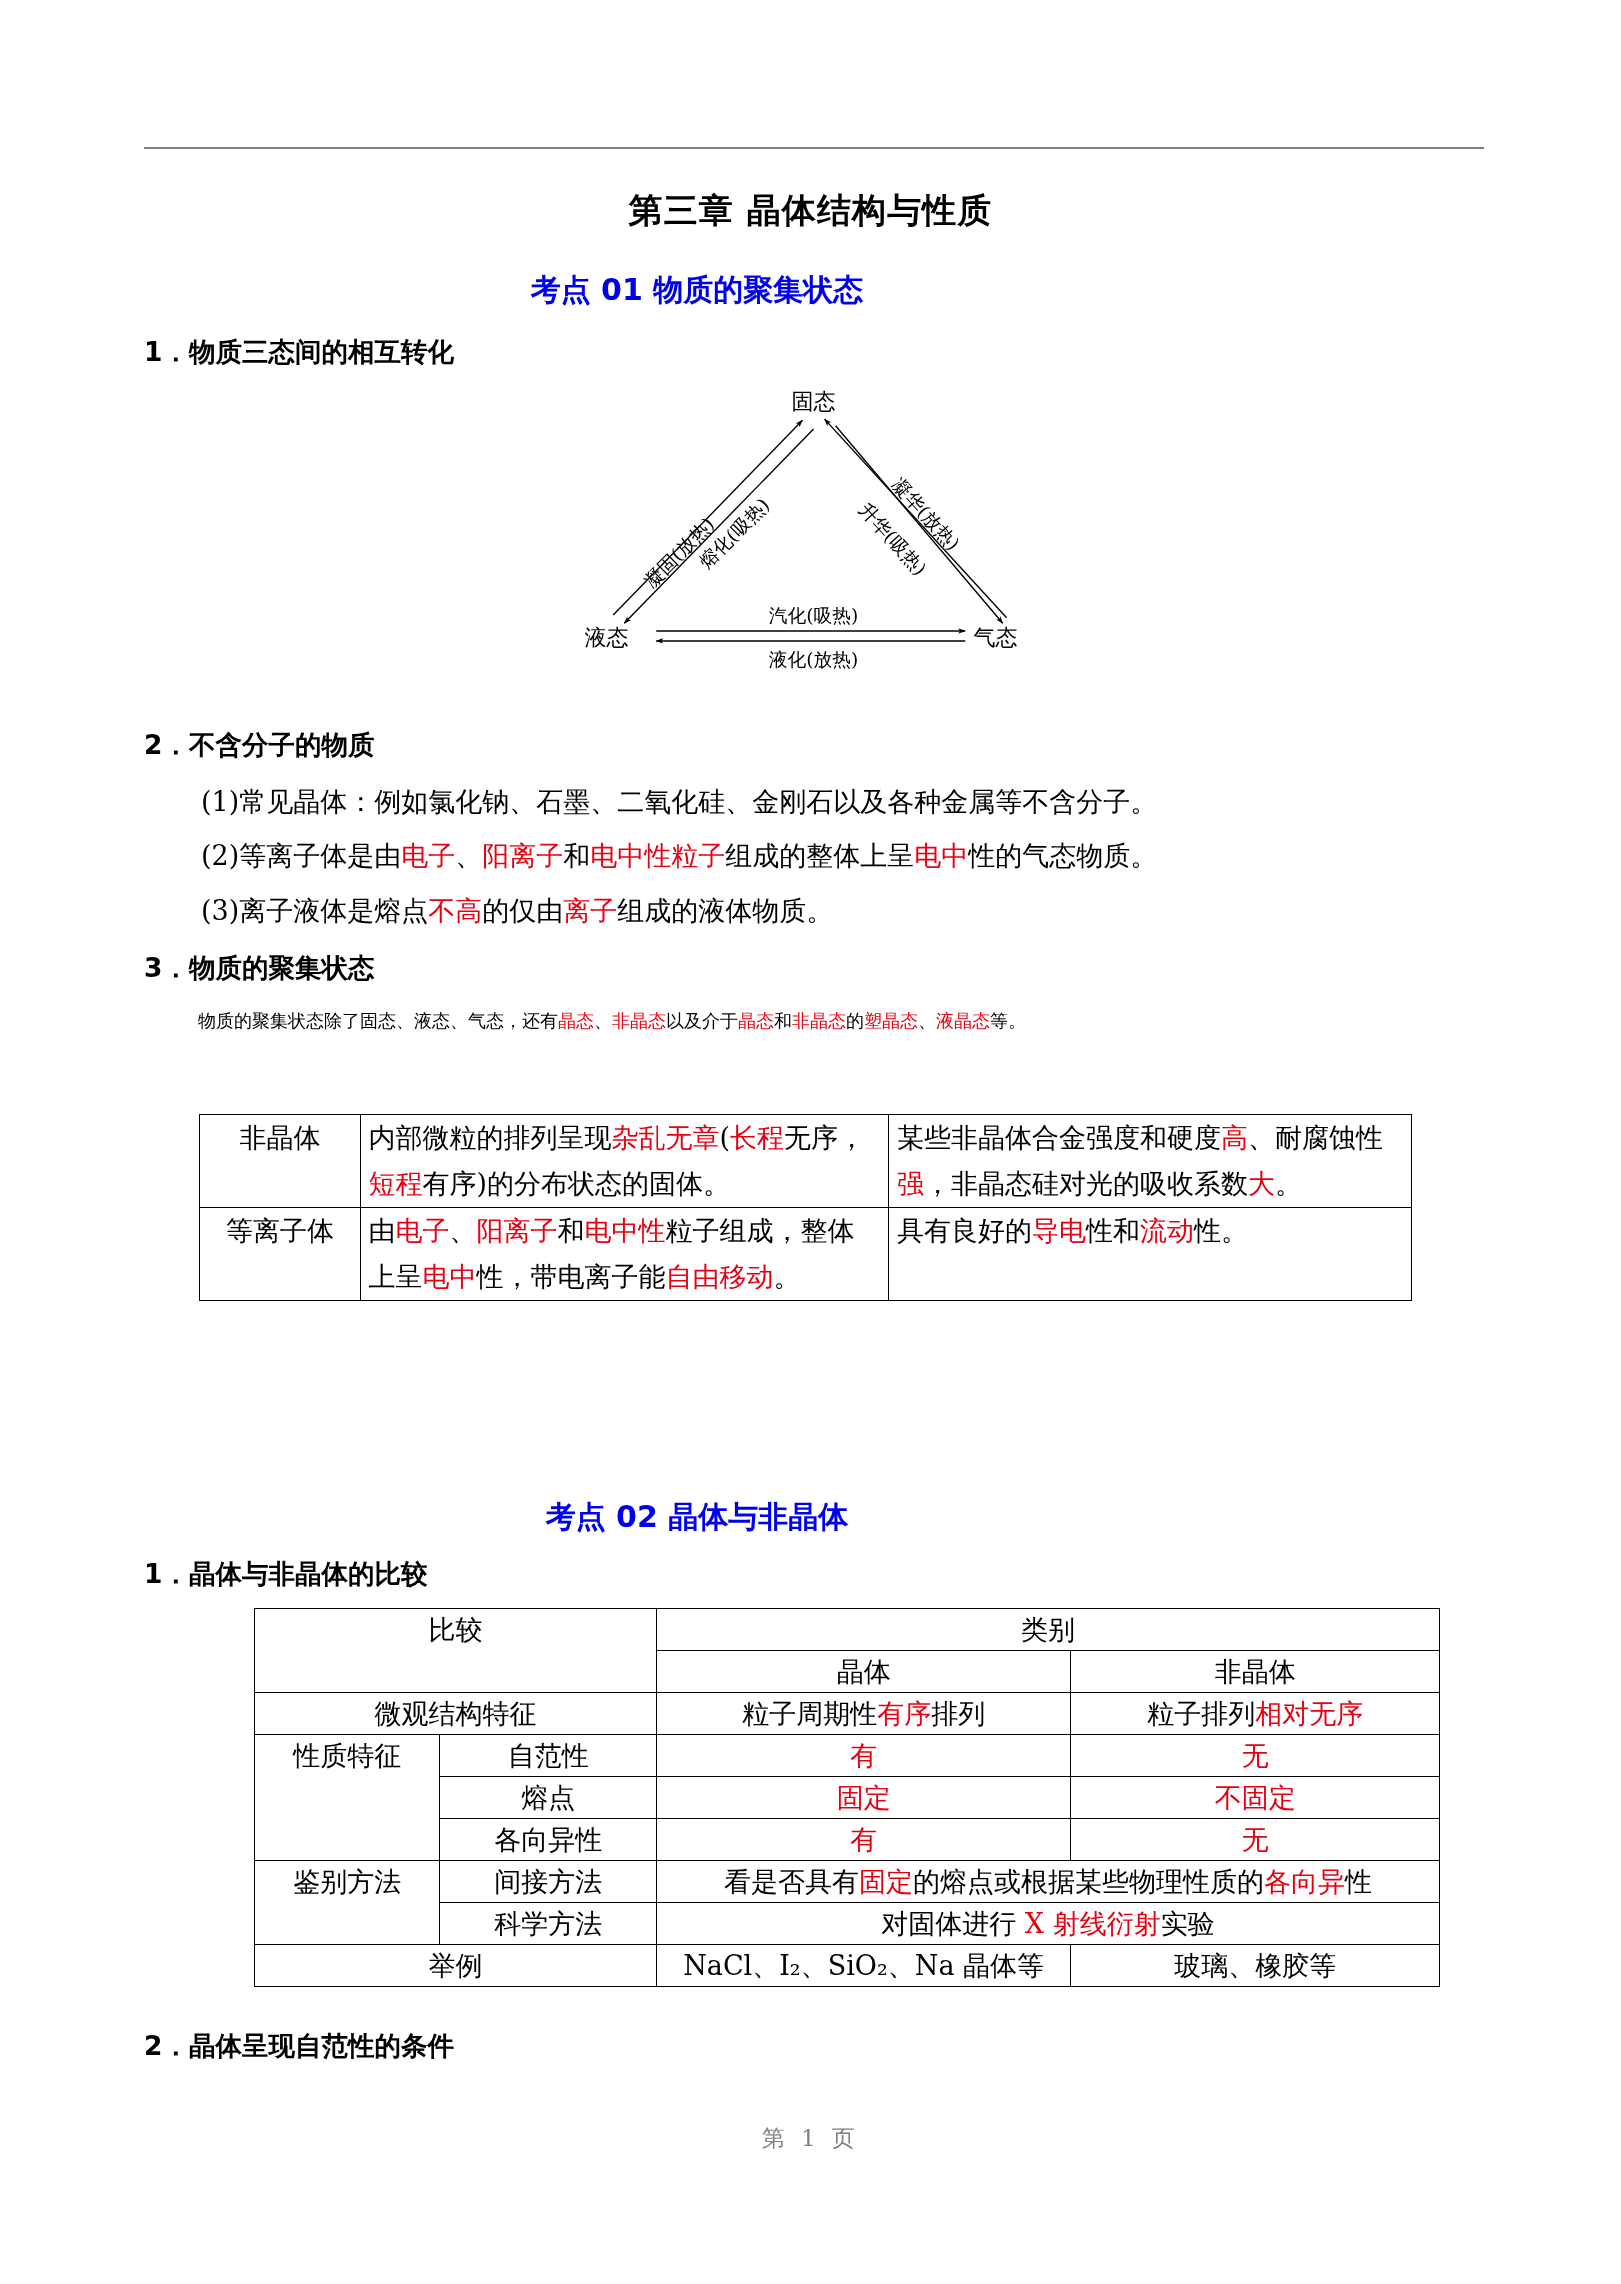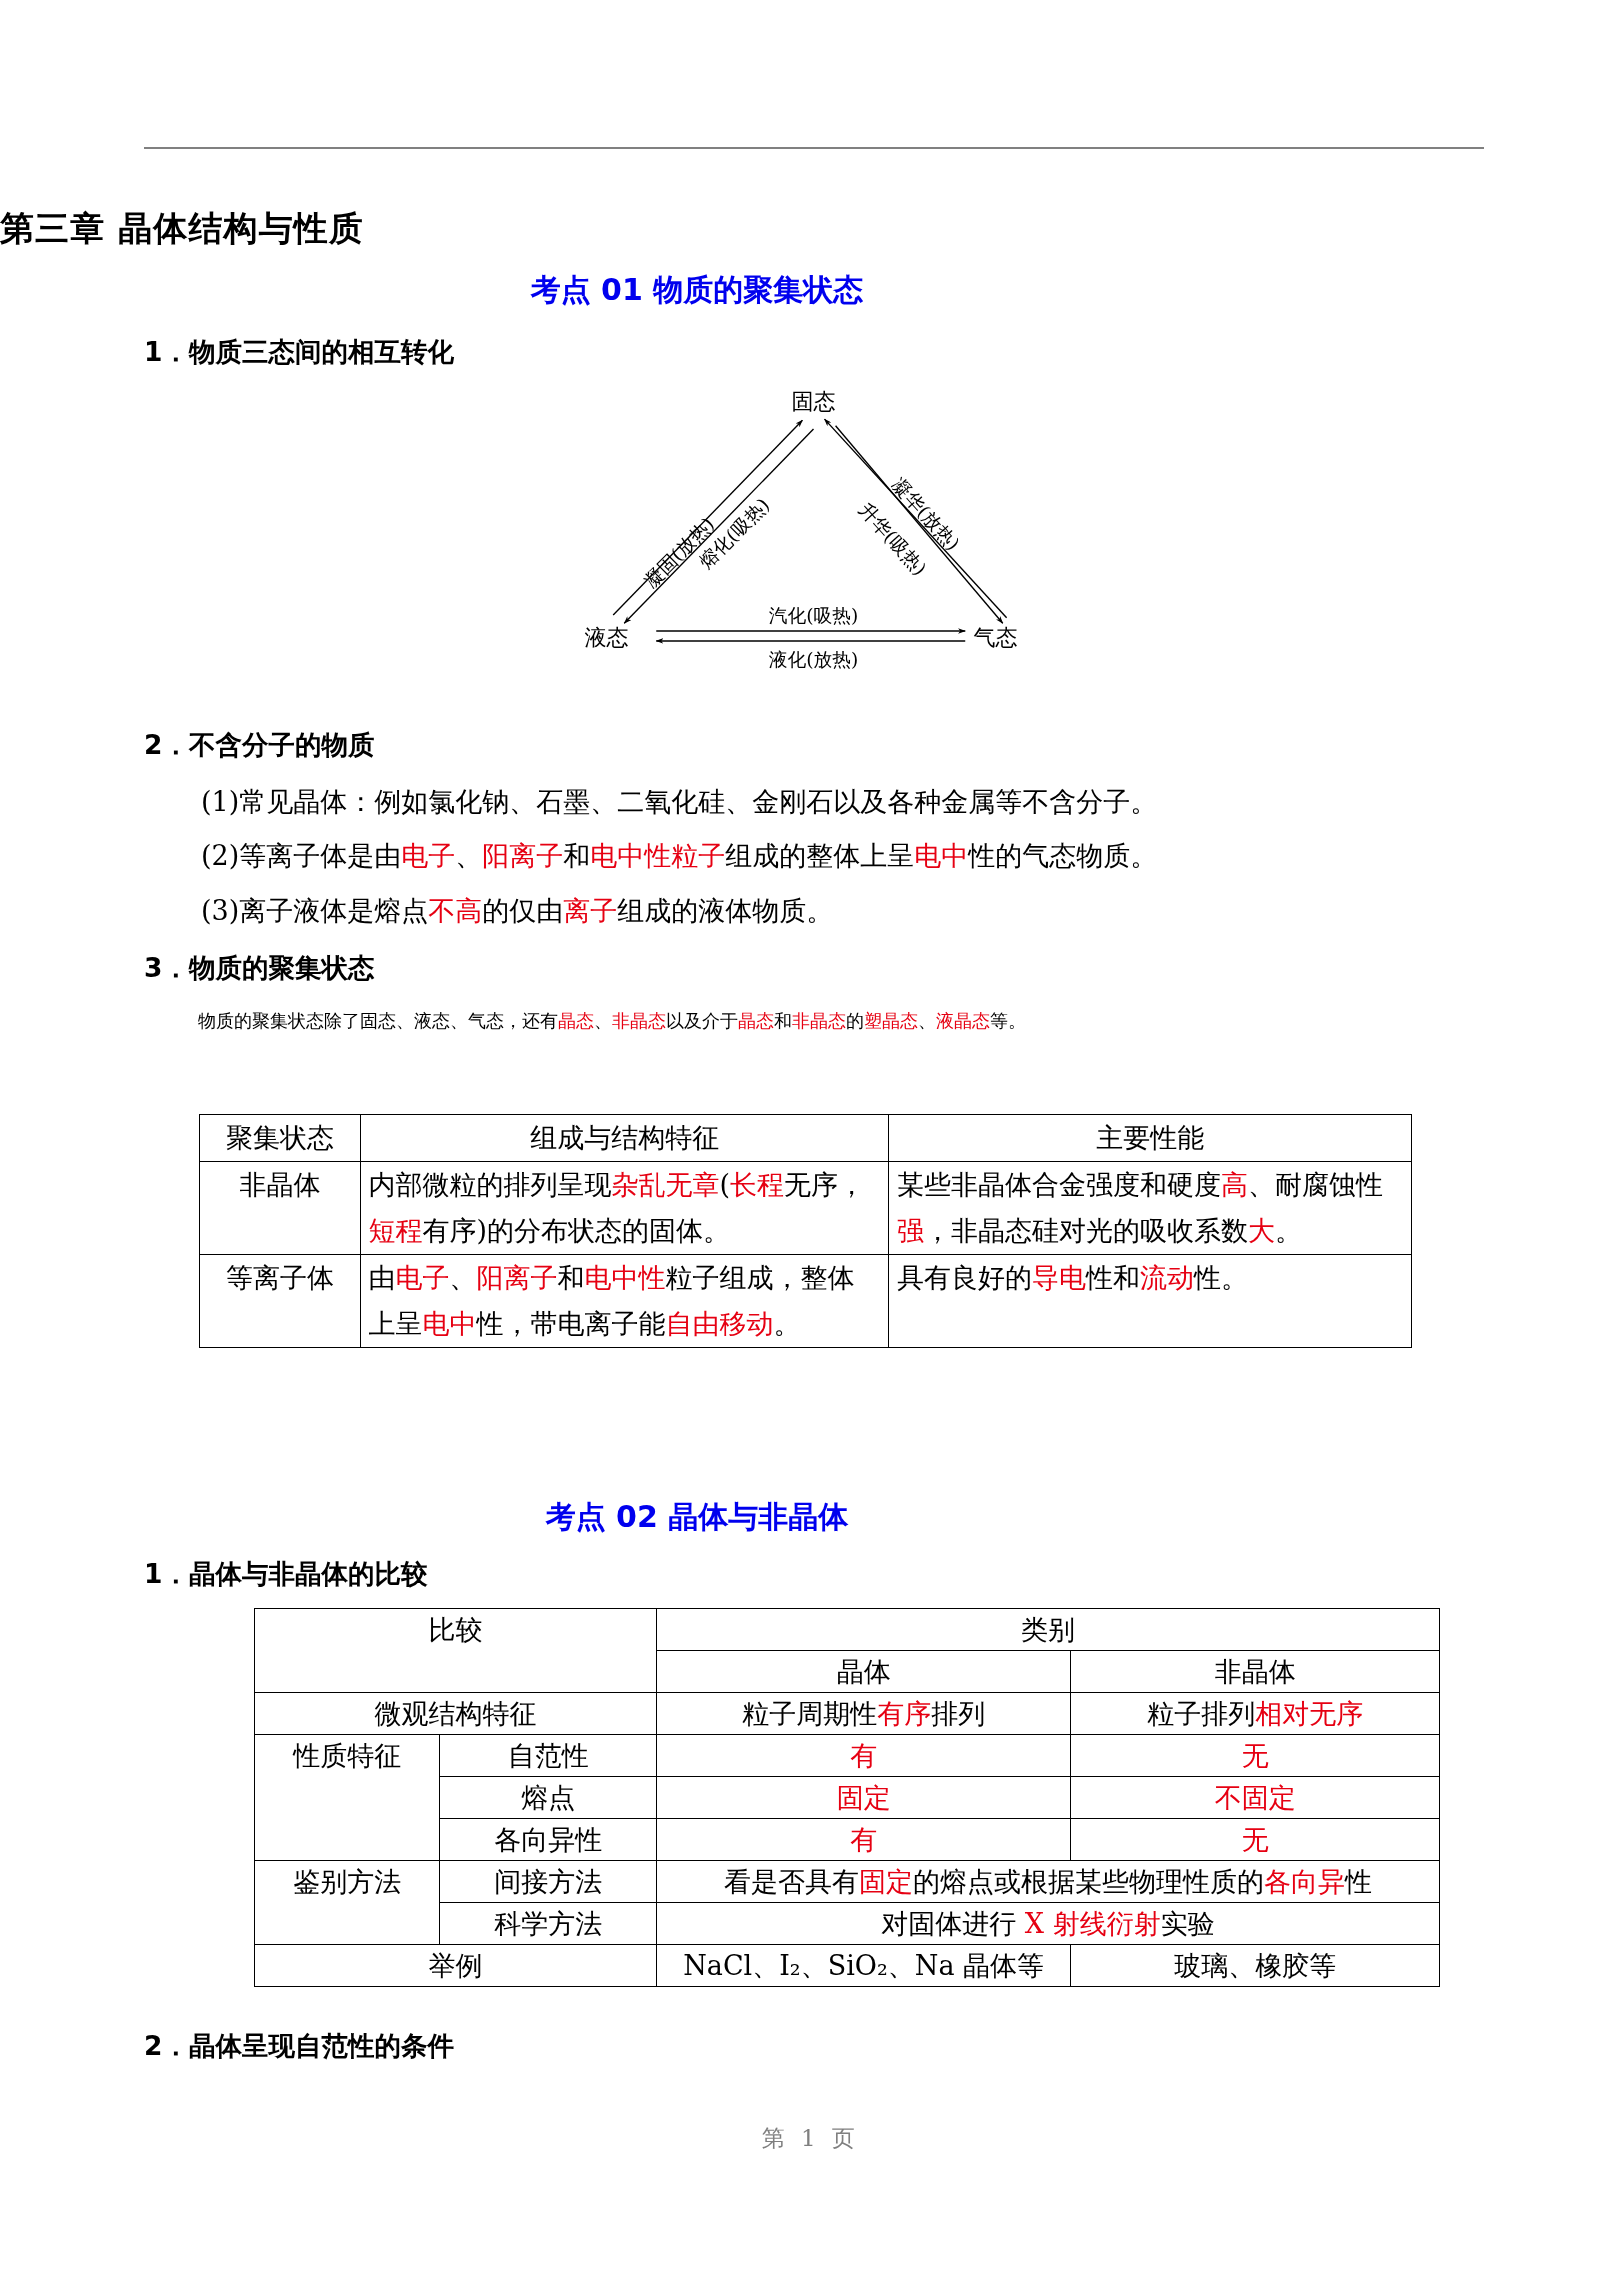--- a/index.html
+++ b/index.html
@@ -6,21 +6,21 @@
   body {
     width: 1621px; height: 2284px; position: relative; overflow: hidden;
     font-family: "DejaVu Serif", "Liberation Serif", serif;
     color: #000;
   }
   .rule-top {
     position: absolute; left: 144px; top: 147px; width: 1340px; height: 2.2px;
     background: #808080;
   }
   .h-chapter {
-    position: absolute; left: 0; width: 1621px; top: 206px; text-align: left;
+    position: absolute; left: 0; width: 1621px; top: 188px; text-align: center;
     font-family: "DejaVu Sans", "Liberation Sans", sans-serif;
     font-weight: bold; font-size: 34px; letter-spacing: 1.1px;
   }
   .h-topic {
     position: absolute; left: 0; width: 1394px; text-align: center;
     font-family: "DejaVu Sans", "Liberation Sans", sans-serif;
     font-weight: bold; font-size: 30px; color: #0000ee;
   }
   .h-sec {
     position: absolute; left: 144px;
@@ -106,25 +106,20 @@
   <span>物质的聚集状态除了固态、液态、气态，还有</span><span class="red">晶态</span><span>、</span><span class="red">非晶态</span><span>以及介于</span><span class="red">晶态</span><span>和</span><span class="red">非晶态</span><span>的</span><span class="red">塑晶态</span><span>、</span><span class="red">液晶态</span><span>等。</span>
 </div>
 
 <table class="grid t1" style="left:199px; top:1114px; width:1213px;">
   <colgroup>
       <col style="width:161px">
       <col style="width:529px">
       <col style="width:523px">
     </colgroup>
   <tbody>
-      <tr>
-    <td class="c" style="height:42px; vertical-align:middle;">聚集状态</td>
-    <td class="c" style="vertical-align:middle;">组成与结构特征</td>
-    <td class="c" style="vertical-align:middle;">主要性能</td>
-  </tr>
   <tr style="height:93px;">
     <td class="c">非晶体</td>
     <td><span>内部微粒的排列呈现</span><span class="red">杂乱无章</span><span>(</span><span class="red">长程</span><span>无序，</span><span class="red">短程</span><span>有序)的分布状态的固体。</span></td>
     <td><span>某些非晶体合金强度和硬度</span><span class="red">高</span><span>、耐腐蚀性</span><span class="red">强</span><span>，非晶态硅对光的吸收系数</span><span class="red">大</span><span>。</span></td>
   </tr>
   <tr style="height:93px;">
     <td class="c">等离子体</td>
     <td><span>由</span><span class="red">电子</span><span>、</span><span class="red">阳离子</span><span>和</span><span class="red">电中性</span><span>粒子组成，整体上呈</span><span class="red">电中</span><span>性，带电离子能</span><span class="red">自由移动</span><span>。</span></td>
     <td><span>具有良好的</span><span class="red">导电</span><span>性和</span><span class="red">流动</span><span>性。</span></td>
   </tr>

